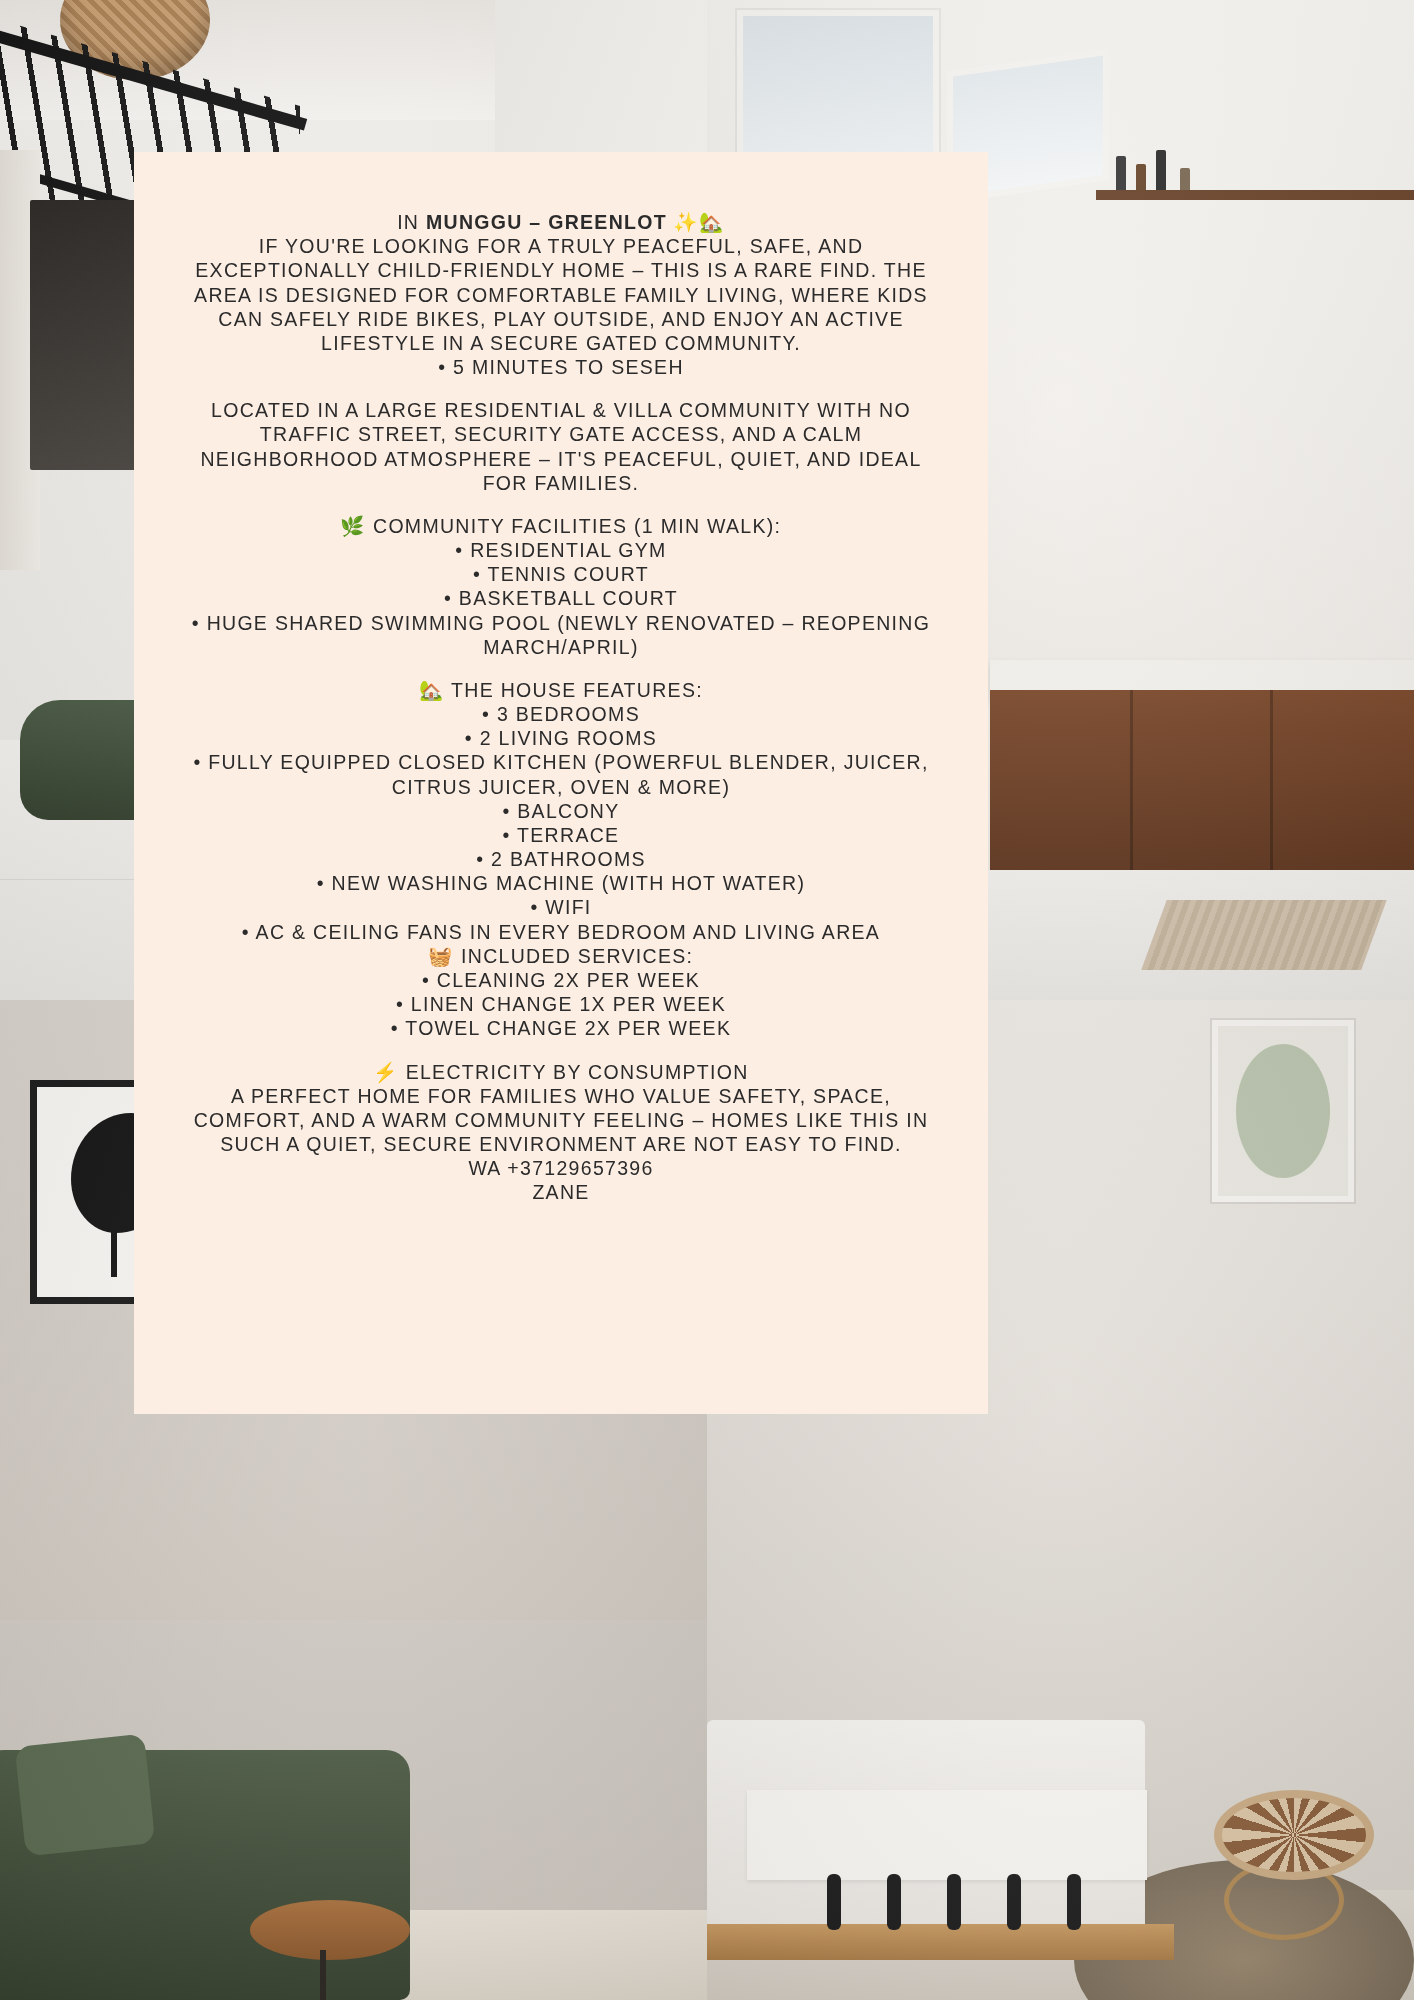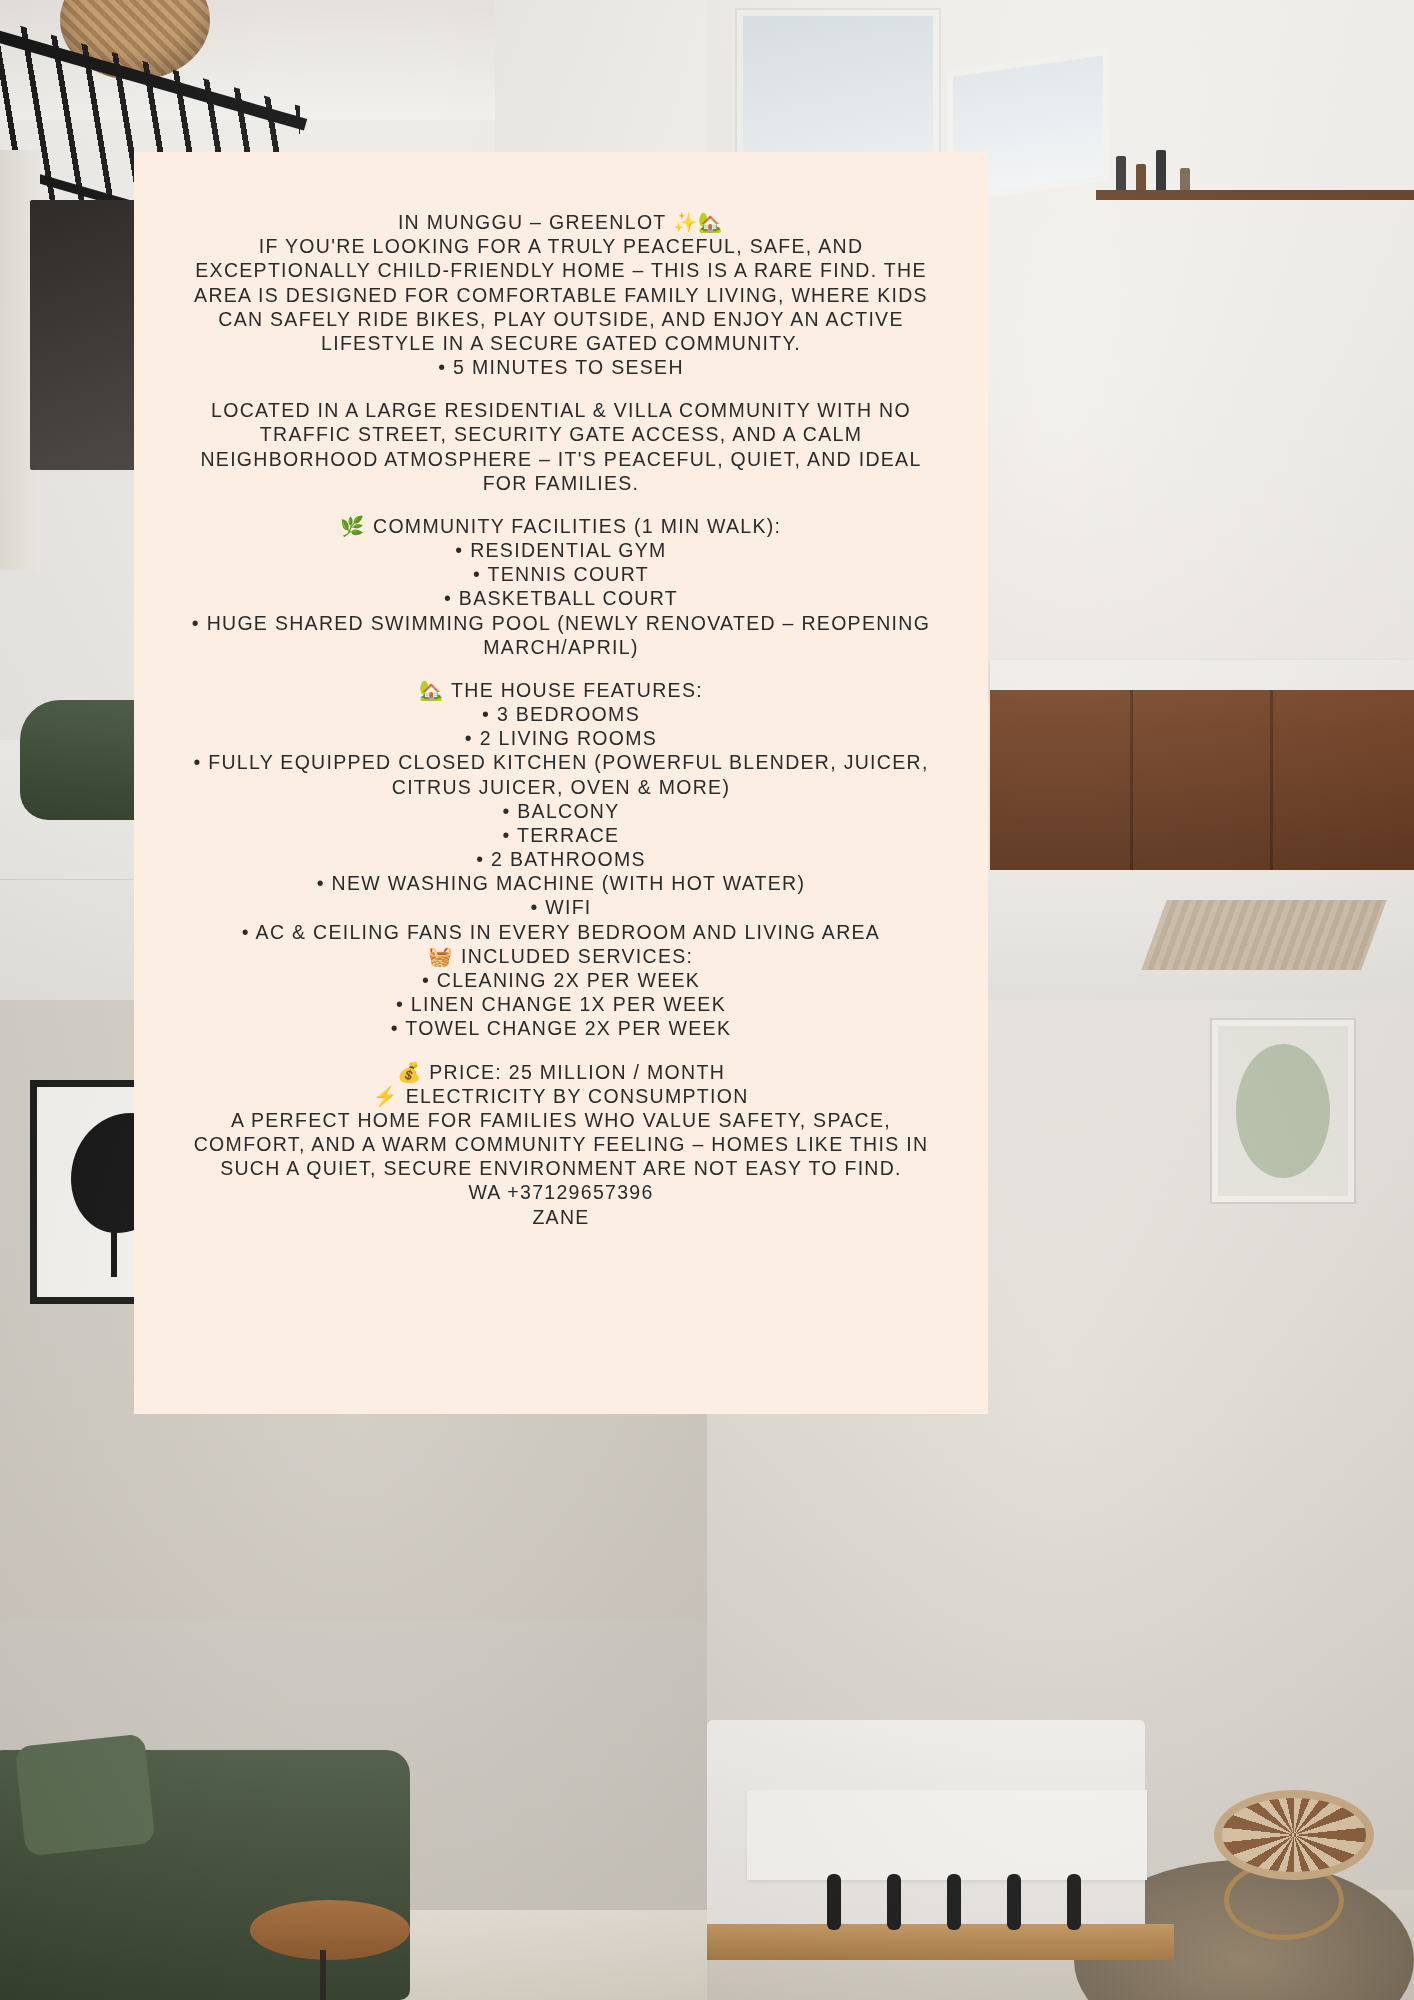--- a/index.html
+++ b/index.html
@@ -260,21 +260,21 @@
     padding: 58px 42px 30px 42px;
     text-align: center;
     color: #2b2b2b;
     letter-spacing: 1.3px;
     font-size: 19.5px;
     line-height: 1.24;
     text-transform: uppercase;
   }
   .card p { margin: 0; }
   .gap { height: 19px; }
-  .b { font-weight: 400; text-align: right; }
+  .b { font-weight: 700; text-align: right; }
 </style>
 </head>
 <body>
 
 <div class="collage">
 
   <div class="photo p1">
     <div class="ceiling"></div>
     <div class="lamp"></div>
     <div class="railing"></div>
@@ -385,19 +385,18 @@
   <p>• Wifi</p>
   <p>• AC &amp; ceiling fans in every bedroom and living area</p>
 
   <p>🧺 Included services:</p>
   <p>• Cleaning 2x per week</p>
   <p>• Linen change 1x per week</p>
   <p>• Towel change 2x per week</p>
 
   <div class="gap"></div>
 
-  <p>💰 Price: 25 million / month</p>
   <p>⚡ Electricity by consumption</p>
   <p>A perfect home for families who value safety, space, comfort, and a warm community feeling – homes like this in such a quiet, secure environment are not easy to find.</p>
   <p>WA +37129657396</p>
   <p>Zane</p>
 
 </div>
 
 </body></html>

